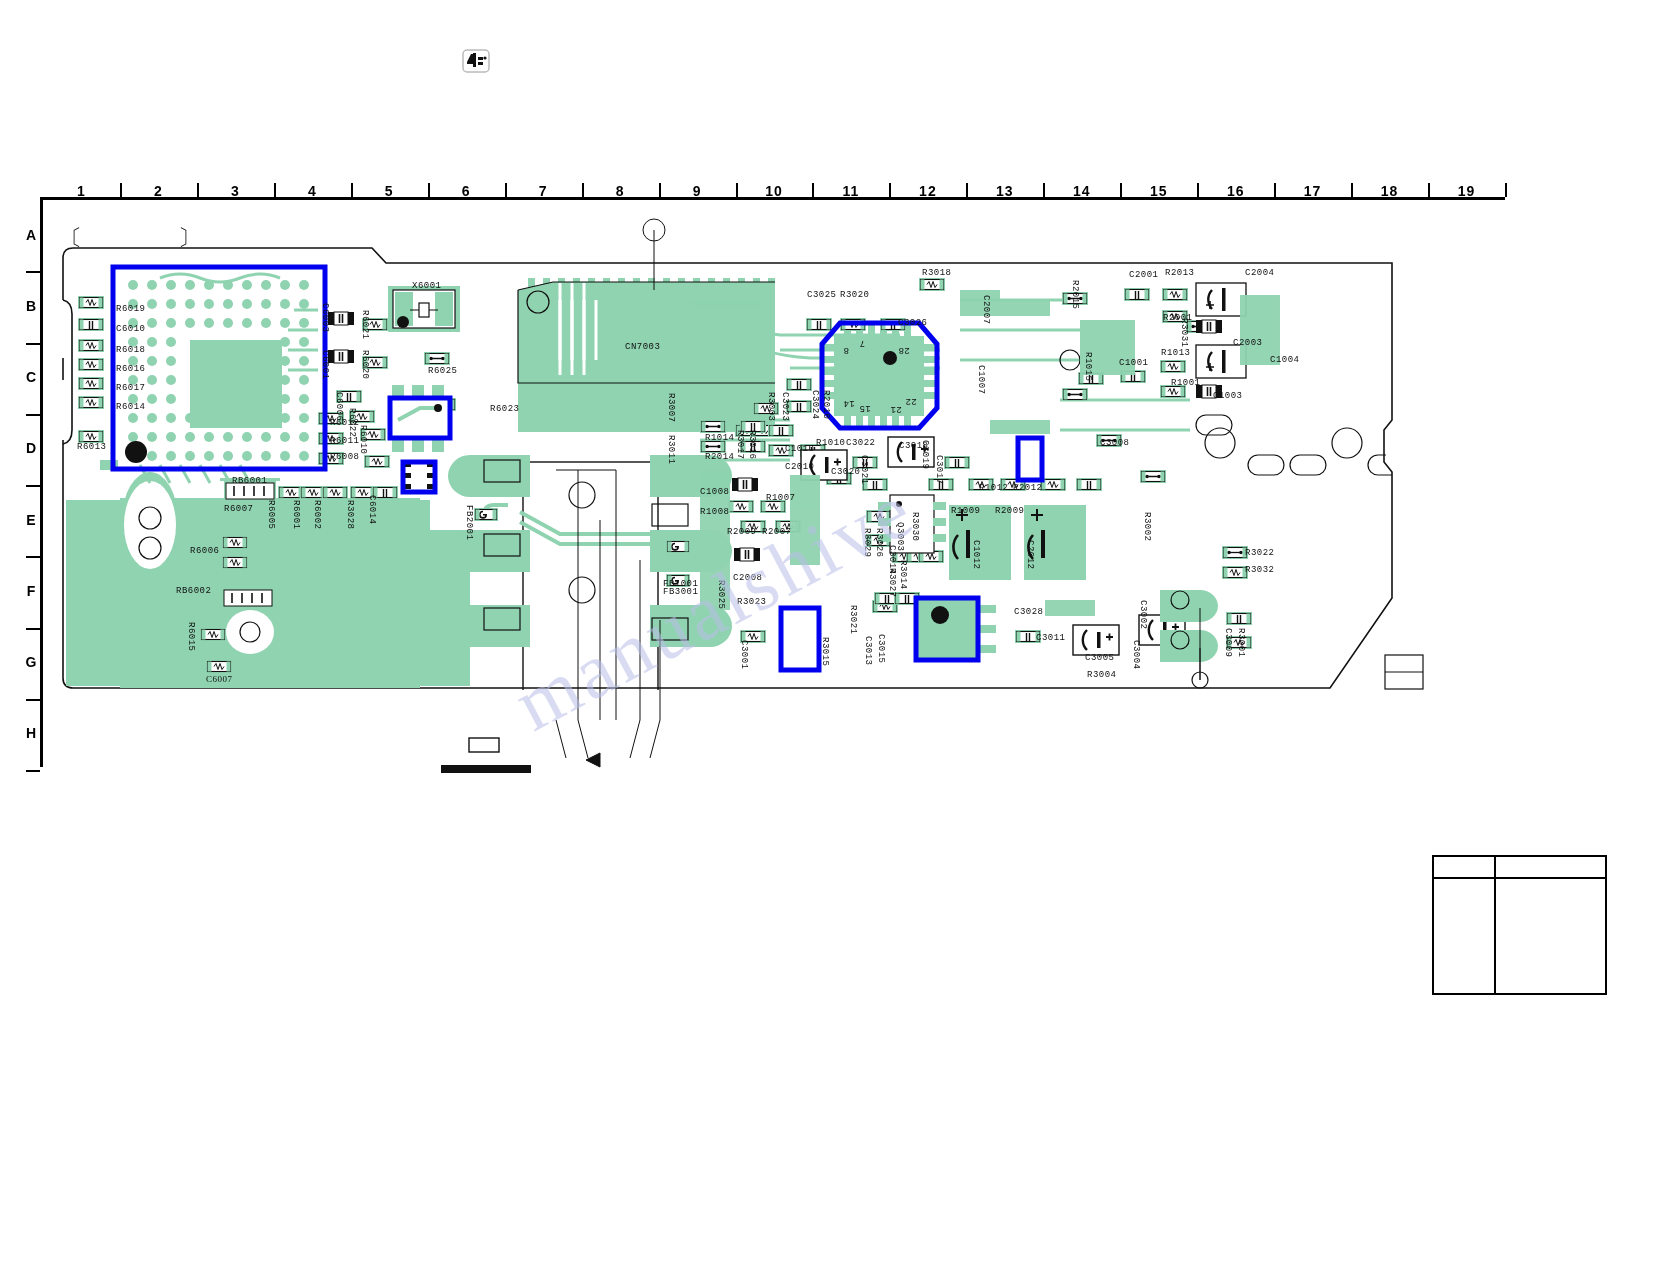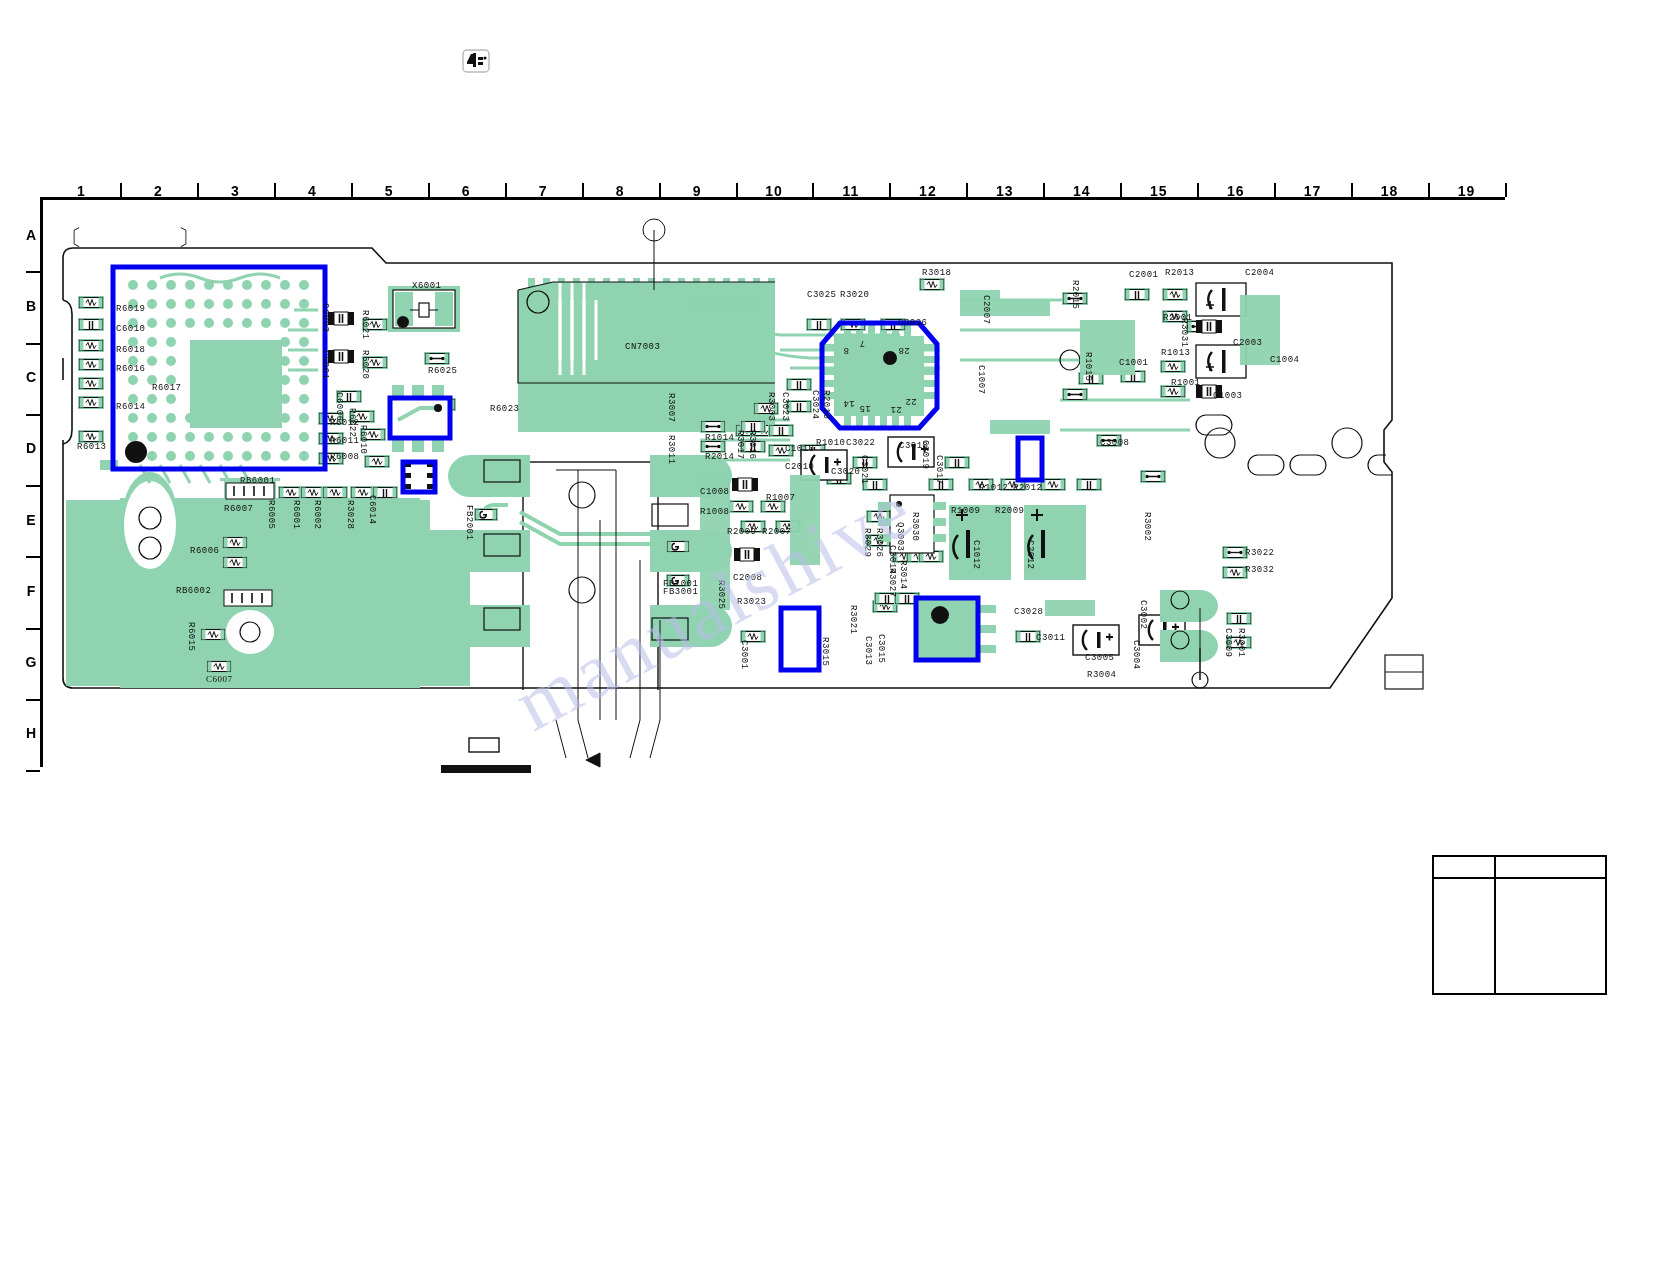--- a/index.html
+++ b/index.html
@@ -595,34 +595,34 @@
     <rect x="1018" y="438" width="24" height="42" fill="none" stroke="#0000ee" stroke-width="5"></rect>
     <rect x="781" y="608" width="38" height="62" fill="none" stroke="#0000ee" stroke-width="5"></rect>
     <rect x="916" y="598" width="62" height="62" fill="none" stroke="#0000ee" stroke-width="5"></rect>
   </svg>
 
   <div id="silk">
       <div class="txt" style="left: 116px; top: 304px;">R6019</div>
       <div class="txt" style="left: 116px; top: 324px;">C6010</div>
       <div class="txt" style="left: 116px; top: 345px;">R6018</div>
       <div class="txt" style="left: 116px; top: 364px;">R6016</div>
-      <div class="txt" style="left: 116px; top: 383px; padding-left: 36px;">R6017</div>
+      <div class="txt" style="left: 116px; top: 383px;">R6017</div>
       <div class="txt" style="left: 116px; top: 402px;">R6014</div>
       <div class="txt" style="left: 77px; top: 442px;">R6013</div>
       <div class="txt" style="left: 330px; top: 303px; transform-origin: 0px 0px; transform: rotate(90deg);">C6003</div>
       <div class="txt" style="left: 330px; top: 350px; transform-origin: 0px 0px; transform: rotate(90deg);">C6001</div>
       <div class="txt" style="left: 370px; top: 310px; transform-origin: 0px 0px; transform: rotate(90deg);">R6021</div>
       <div class="txt" style="left: 370px; top: 350px; transform-origin: 0px 0px; transform: rotate(90deg);">R6020</div>
       <div class="txt" style="left: 344px; top: 392px; transform-origin: 0px 0px; transform: rotate(90deg);">C6006</div>
       <div class="txt" style="left: 357px; top: 408px; transform-origin: 0px 0px; transform: rotate(90deg);">R6022</div>
       <div class="txt" style="left: 368px; top: 425px; transform-origin: 0px 0px; transform: rotate(90deg);">R6010</div>
       <div class="txt" style="left: 330px; top: 418px;">R6012</div>
       <div class="txt" style="left: 330px; top: 436px;">R6011</div>
       <div class="txt" style="left: 330px; top: 452px;">R6008</div>
-      <div class="txt" style="left: 240px; top: 476px;">RB6001</div>
+      <div class="txt" style="left: 232px; top: 476px;">RB6001</div>
       <div class="txt" style="left: 224px; top: 504px; font-family: Liberation Mono, monospace;">R6007</div>
       <div class="txt" style="left: 276px; top: 500px; transform-origin: 0px 0px; transform: rotate(90deg);">R6005</div>
       <div class="txt" style="left: 301px; top: 500px; transform-origin: 0px 0px; transform: rotate(90deg);">R6001</div>
       <div class="txt" style="left: 322px; top: 500px; transform-origin: 0px 0px; transform: rotate(90deg);">R6002</div>
       <div class="txt" style="left: 355px; top: 500px; transform-origin: 0px 0px; transform: rotate(90deg);">R3028</div>
       <div class="txt" style="left: 377px; top: 495px; transform-origin: 0px 0px; transform: rotate(90deg);">C6014</div>
       <div class="txt" style="left: 190px; top: 546px;">R6006</div>
       <div class="txt" style="left: 176px; top: 586px;">RB6002</div>
       <div class="txt" style="left: 196px; top: 622px; transform-origin: 0px 0px; transform: rotate(90deg);">R6015</div>
       <div class="txt" style="left: 206px; top: 674px; font-family: Liberation Serif, serif;">C6007</div>

